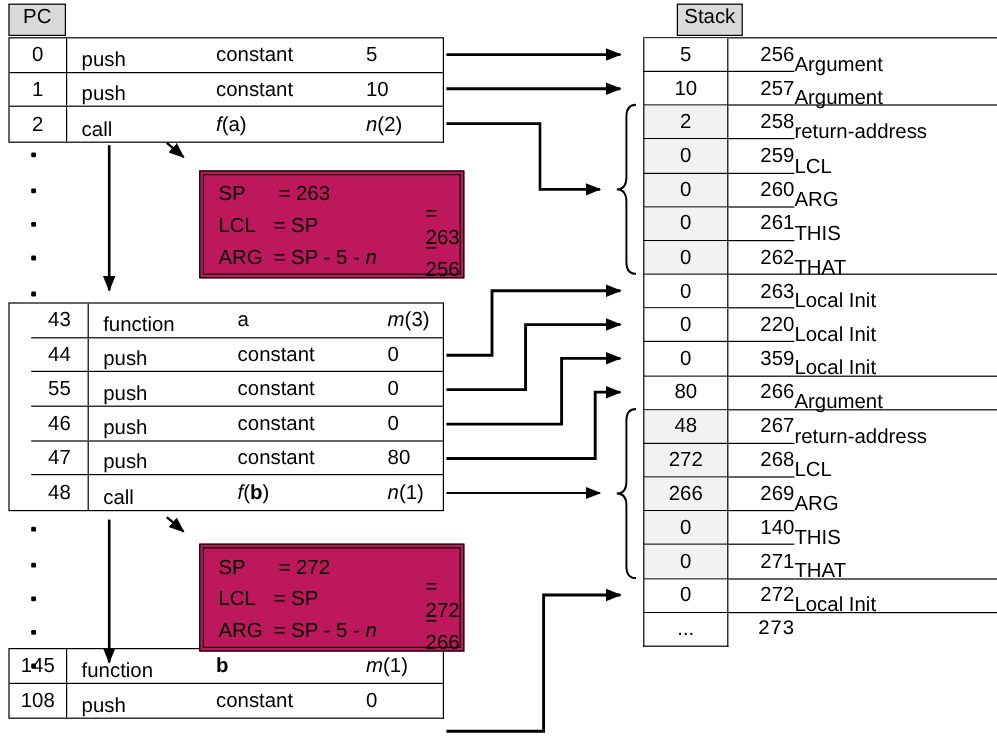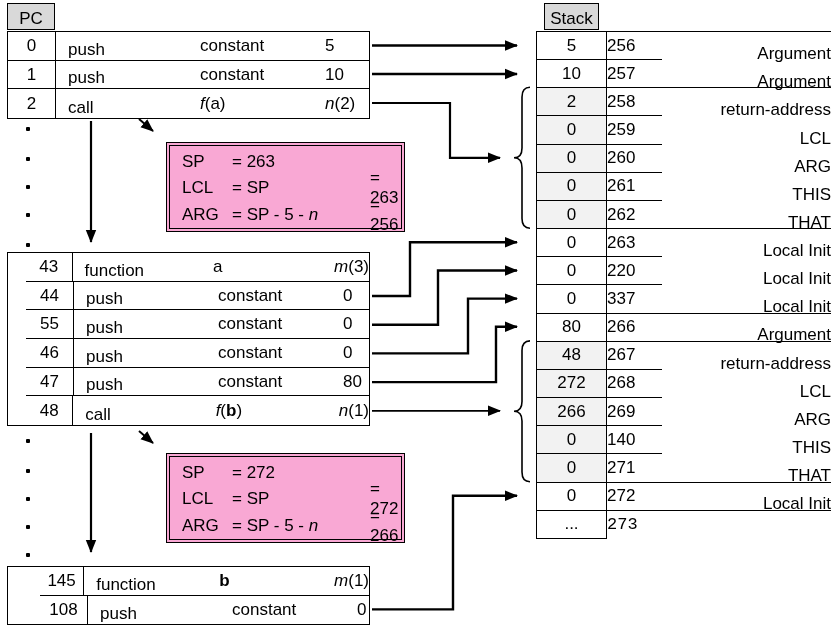--- a/index.html
+++ b/index.html
@@ -1,47 +1,47 @@
 <!DOCTYPE html>
 <html><head>
 <meta charset="utf-8">
 <style>
   html,body{margin:0;padding:0;background:#fff;}
   #root{position:relative;width:831px;height:625px;overflow:hidden;background:#fff;
         font-family:"Liberation Sans",sans-serif;font-size:17px;color:#000;}
   .hdrbox{position:absolute;top:3px;height:27px;background:var(--header-bg,#d9d9d9);
-        border:1.3px solid #000;box-sizing:border-box;display:flex;align-items:flex-end;justify-content:center;}
+        border:1.3px solid #000;box-sizing:border-box;display:flex;align-items:flex-start;justify-content:center;}
   #pc-header{left:7px;width:48px;}
-  #stack-header{left:544px;width:55px;}
+  #stack-header{left:564px;width:55px;}
   .lblock{position:absolute;left:7px;width:363px;border:1.6px solid #000;background:#fff;box-sizing:border-box;}
   #lblock0{top:31px;}
   #lblock1{top:252px;padding-left:18px;}
-  #lblock2{top:566px;padding-left:32px;}
+  #lblock2{top:540px;}
   .lrow{display:flex;align-items:stretch;height:28.7px;border-bottom:1px solid #000;box-sizing:border-box;}
   .lrow:last-child{border-bottom:none;}
   .lrow .pc{width:48px;border-right:1px solid #000;box-sizing:border-box;display:flex;align-items:center;justify-content:center;}
   .lrow .op{width:124px;padding-left:12px;box-sizing:border-box;display:flex;align-items:flex-end;}
-  .lrow .a1{width:125px;display:flex;align-items:center;margin-left:20px;}
+  .lrow .a1{width:125px;display:flex;align-items:center;}
   .lrow .a2{flex:1;display:flex;align-items:center;}
-  .spbox{position:absolute;left:166px;width:239px;height:90px;border:1.6px solid #000;box-sizing:border-box;background:#f9a8d4;}
+  .spbox{position:absolute;left:166px;width:221px;height:90px;border:1.6px solid #000;box-sizing:border-box;background:#be185d;}
   #spbox0{top:142px;}
   #spbox1{top:453px;}
   .spinner{border:1.3px solid #000;margin:2px;height:calc(100% - 4px);box-sizing:border-box;
         padding:3px 0 0 12px;}
   .sprow{display:flex;align-items:center;height:26.3px;}
   .sprow .l{width:50px;}
   .sprow .m{width:138px;}
   .sprow .r{flex:1;}
   #stack{position:absolute;left:536px;top:31px;width:295px;border-top:1.4px solid #000;box-sizing:border-box;}
   .srow{display:flex;height:28.17px;box-sizing:border-box;}
   .sval{width:71px;box-sizing:border-box;border-left:1.4px solid #000;border-right:1px solid #000;
         border-bottom:1px solid #000;display:flex;align-items:center;justify-content:center;background:#fff;}
   .sval.shaded{background:var(--shaded-cell,#f2f2f2);}
-  .saddr{width:55px;box-sizing:border-box;border-bottom:1px solid #000;display:flex;align-items:center;justify-content:flex-start;}
-  .slbl{flex:1;box-sizing:border-box;display:flex;align-items:center;justify-content:flex-end;margin-top:16px;}
+  .saddr{width:55px;box-sizing:border-box;border-bottom:1px solid #000;display:flex;align-items:center;justify-content:flex-end;}
+  .slbl{flex:1;box-sizing:border-box;display:flex;align-items:center;justify-content:flex-start;margin-top:16px;}
   .srow.gend .slbl{border-bottom:1px solid #000;}
   .srow.last .saddr{border-bottom:none;font-family:Liberation Mono, monospace;}
   .dot{position:absolute;width:4px;height:4px;background:#000;border-radius:1px;}
   .it{font-style:italic;}
   .bd{font-weight:bold;}
   svg.arrows{position:absolute;left:0;top:0;pointer-events:none;}
 </style>
 </head>
 <body>
 
@@ -361,21 +361,21 @@
         </div>
         <div class="slbl">
           <span>Local Init</span>
         </div>
       </div>
       <div class="srow gend">
         <div class="sval">
           <span>0</span>
         </div>
         <div class="saddr">
-          <span>337</span>
+          <span>359</span>
         </div>
         <div class="slbl">
           <span>Local Init</span>
         </div>
       </div>
       <div class="srow gend">
         <div class="sval">
           <span>80</span>
         </div>
         <div class="saddr">

